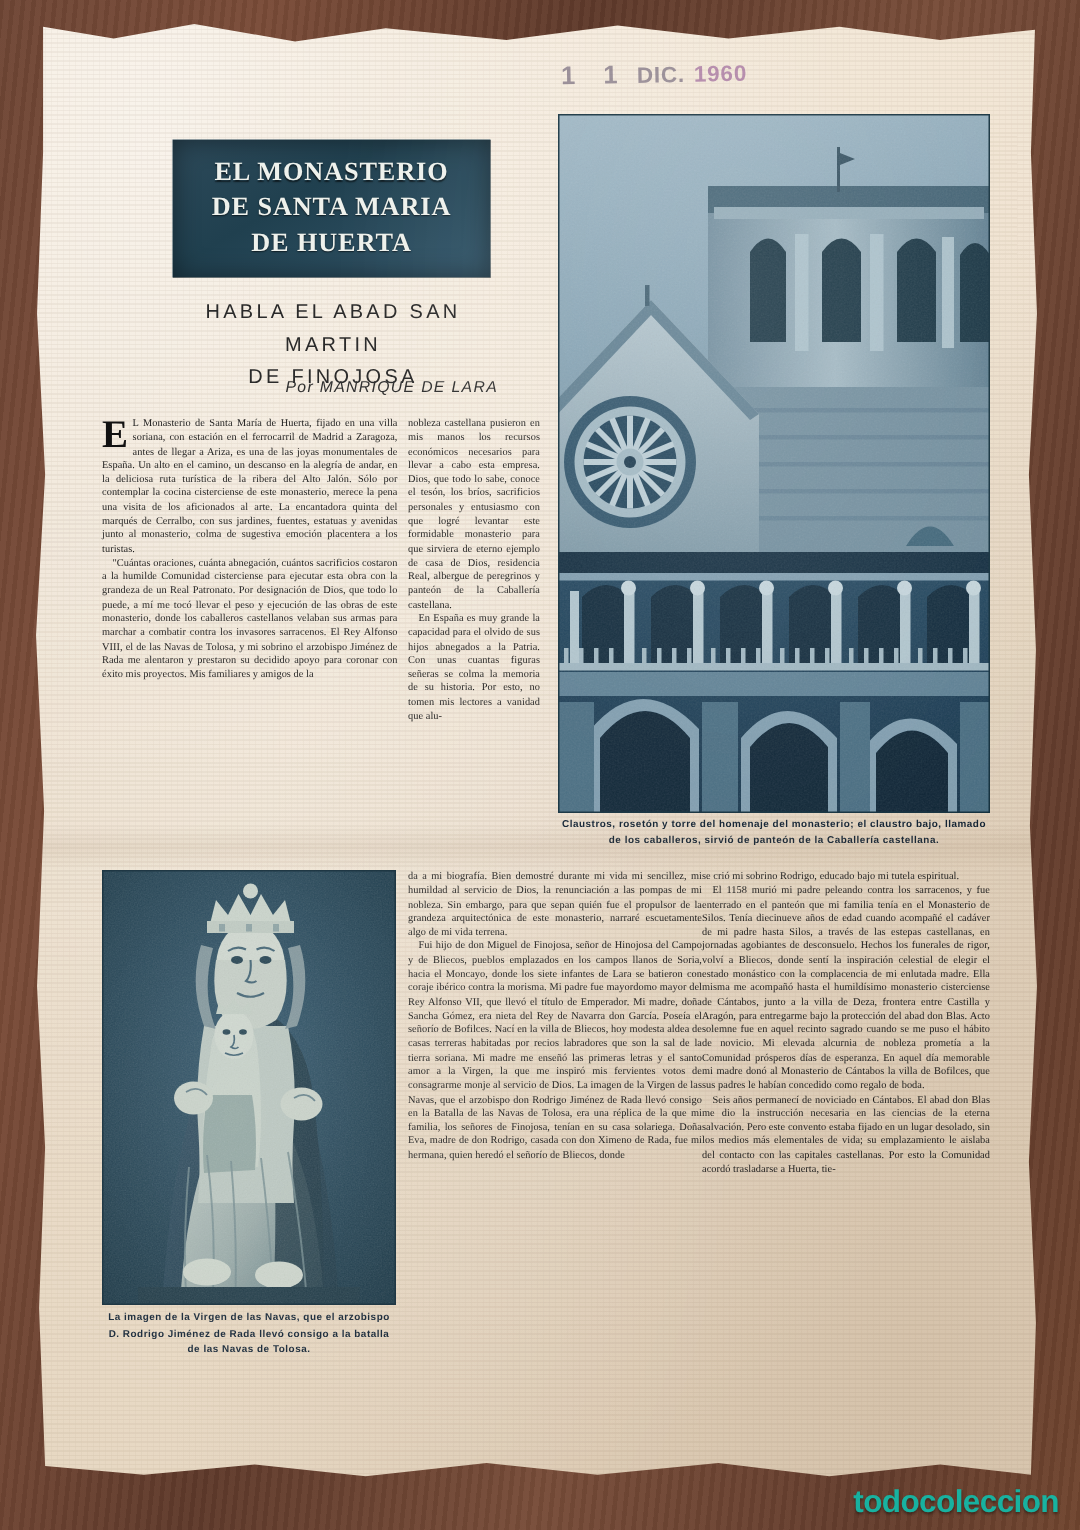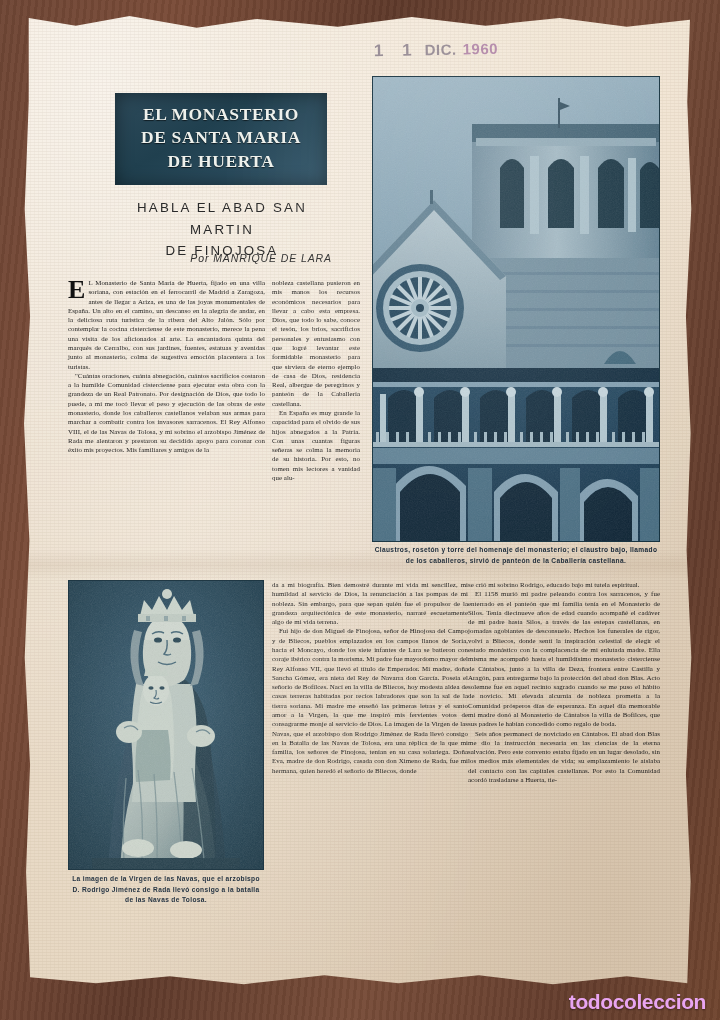--- a/index.html
+++ b/index.html
@@ -157,21 +157,21 @@
   }
   #fold{
     position:absolute;left:0;top:0;width:672px;height:975px;pointer-events:none;
     background:linear-gradient(180deg, rgba(0,0,0,0) 55%, rgba(140,110,80,.10) 56.5%, rgba(0,0,0,0) 58%);
   }
 
   
   #watermark{
     position:absolute;right:14px;bottom:6px;
     font-family:"Liberation Sans", sans-serif;
-    font-size:21px;font-weight:700;color:#f0abfc;
+    font-size:21px;font-weight:700;color:#14b8a6;
     letter-spacing:-.4px;
     text-shadow:0 1px 2px rgba(0,0,0,.45);
     opacity:.95;
   }
 </style>
 </head>
 <body>
 
 <div id="backdrop"></div>
 

